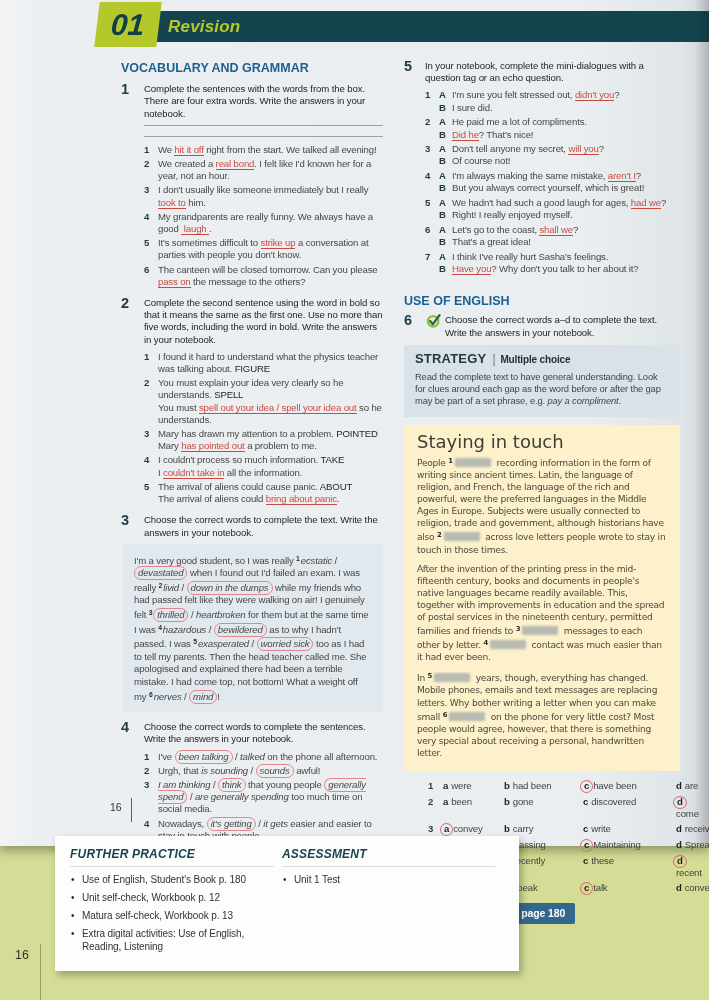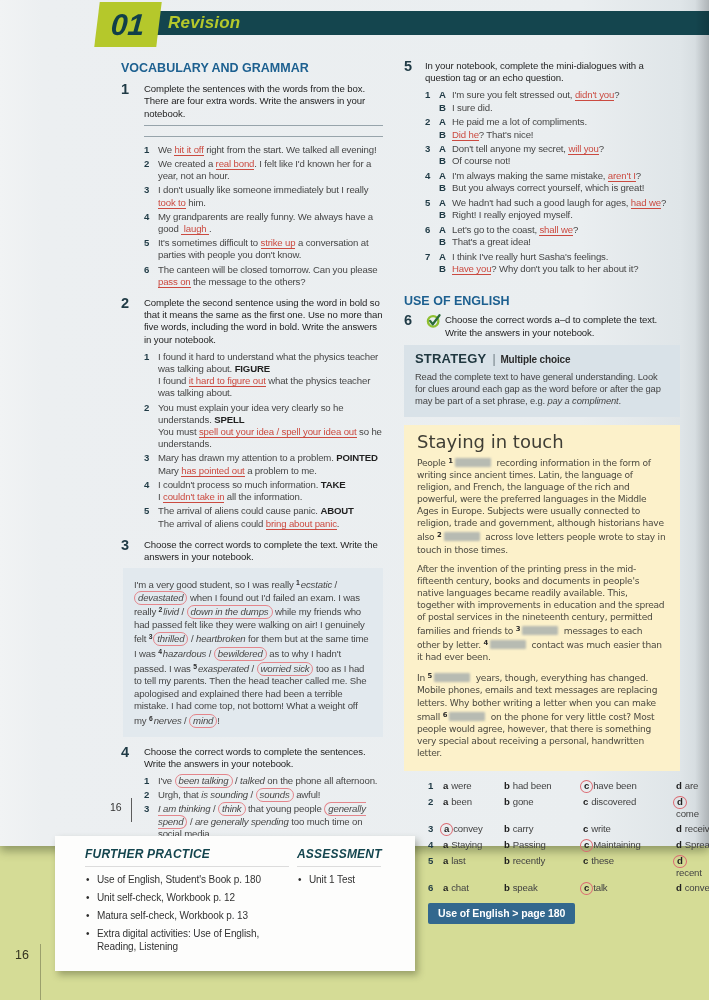--- a/index.html
+++ b/index.html
@@ -20,21 +20,21 @@
     background:linear-gradient(to right,rgba(0,0,0,0),rgba(0,0,0,.16)); z-index:30; pointer-events:none; }
 
   
   .tab01 {
     position:absolute; left:97px; top:2px; width:62px; height:45px;
     background:#b5c82b; transform:skewX(-7deg);
     display:flex; align-items:center; justify-content:center; z-index:2;
   }
   .tab01 span { font-size:30px; font-weight:700; font-style:italic; color:#113f49; transform:skewX(3deg); }
   .titlebar {
-    position:absolute; left:151px; top:11px; width:558px; height:24px;
+    position:absolute; left:151px; top:11px; width:558px; height:31px;
     background:#14454e; z-index:1; display:flex; align-items:center;
   }
   .titlebar span { margin-left:17px; font-size:17px; font-weight:700; font-style:italic; color:#b5c82b; letter-spacing:.2px; }
 
   
   .col { position:absolute; top:62px; font-size:9.6px; line-height:12.2px; letter-spacing:-0.15px; color:#474747; }
   .col-left  { left:121px; width:262px; }
   .col-right { left:404px; width:276px; top:60px; }
 
   h2.section { font-size:12.5px; font-weight:700; color:#1d6090; letter-spacing:0; margin-bottom:9px; }
@@ -57,21 +57,21 @@
   .inum { font-weight:700; color:#1f3a45; }
   .line { display:block; }
 
   
   .dlg-lines { display:block; }
   .dlg-line { display:grid; grid-template-columns:13px 1fr; }
   .spk { font-weight:700; color:#1f3a45; }
 
   
   .seg-i { font-style:italic;margin-top:34px; }
-  .seg-b { font-weight:700; color:#1f1f1f; }
+  .seg-b { font-weight:400; color:#1f1f1f; }
   .seg-a { color:#cb4a40; border-bottom:1px solid #cb4a40; }
   .seg-c { font-style:italic; border:1px solid #e4858b; border-radius:8px; padding:0 3px 1px; }
   .seg-s { font-size:6.8px; vertical-align:3px; font-weight:700; color:#2a2a2a; margin-right:1px; }
   .seg-g { display:inline-block; width:36px; height:9px; background:#b7bbb2; border-radius:1px;
            filter:blur(1.1px); vertical-align:-1px; margin:0 3px 0 1px; }
 
   
   .ex3-box { background:#e2e9ee; padding:9px 11px; margin:2px 0 9px 2px; line-height:12.6px; }
 
   
@@ -103,22 +103,22 @@
   .gword { color:#434343; }
 
   .uoe-btn { display:inline-block; margin-left:24px; background:#33688e; color:#fff; font-weight:700;
      font-size:10.5px; letter-spacing:-0.1px; padding:4px 10px 5px; border-radius:2px; }
 
   
   .pagenum-inner { position:absolute; left:110px; top:801px; font-size:10.5px; color:#333; }
   .rule-inner { position:absolute; left:131px; top:798px; width:1px; height:24px; background:#5c5c5c; }
 
   
-  .footer-box { position:absolute; left:55px; top:836px; width:360px; min-height:121px;
-     background:#fdfdfc; box-shadow:3px 4px 7px rgba(40,45,20,.35); padding:11px 30px 12px; display:flex; z-index:40; }
+  .footer-box { position:absolute; left:55px; top:836px; width:464px; min-height:121px;
+     background:#fdfdfc; box-shadow:3px 4px 7px rgba(40,45,20,.35); padding:11px 15px 12px; display:flex; z-index:40; }
   .fp-col-left { width:212px; }
   .fp-col-right { flex:1; }
   .footer-box h3 { font-size:12px; font-weight:700; font-style:italic; color:#14454e; letter-spacing:.2px;
      border-bottom:1px solid #dcdcdc; padding-bottom:5px; margin-bottom:7px; width:96%; }
   .footer-box ul { list-style:none; }
   .footer-box li { position:relative; padding-left:12px; font-size:10px; line-height:12.6px; color:#333;
      margin-bottom:5.5px; letter-spacing:-0.1px; }
   .footer-box li::before { content:"•"; position:absolute; left:1px; top:0; color:#2d2d2d; }
 
   
@@ -190,21 +190,20 @@
         <span class="ex-num">2</span>
         <p class="ex-instr">Complete the second sentence using the word in bold so that it means the same as the first one. Use no more than five words, including the word in bold. Write the answers in your notebook.</p>
       </div>
       <div class="ex-body">
         <ol class="items">
 
         <li class="item">
               <span class="inum">1</span>
               <span class="itext">
                 <span class="line"><span class="seg-p">I found it hard to understand what the physics teacher was talking about. </span><span class="seg-b">FIGURE</span></span>
-                <span class="line"><span class="seg-p">I found </span><span class="seg-a">it hard to figure out</span><span class="seg-p"> what the physics teacher was talking about.</span></span>
               </span>
             </li>
             <li class="item">
               <span class="inum">2</span>
               <span class="itext">
                 <span class="line"><span class="seg-p">You must explain your idea very clearly so he understands. </span><span class="seg-b">SPELL</span></span>
                 <span class="line"><span class="seg-p">You must </span><span class="seg-a">spell out your idea / spell your idea out</span><span class="seg-p"> so he understands.</span></span>
               </span>
             </li>
             <li class="item">

